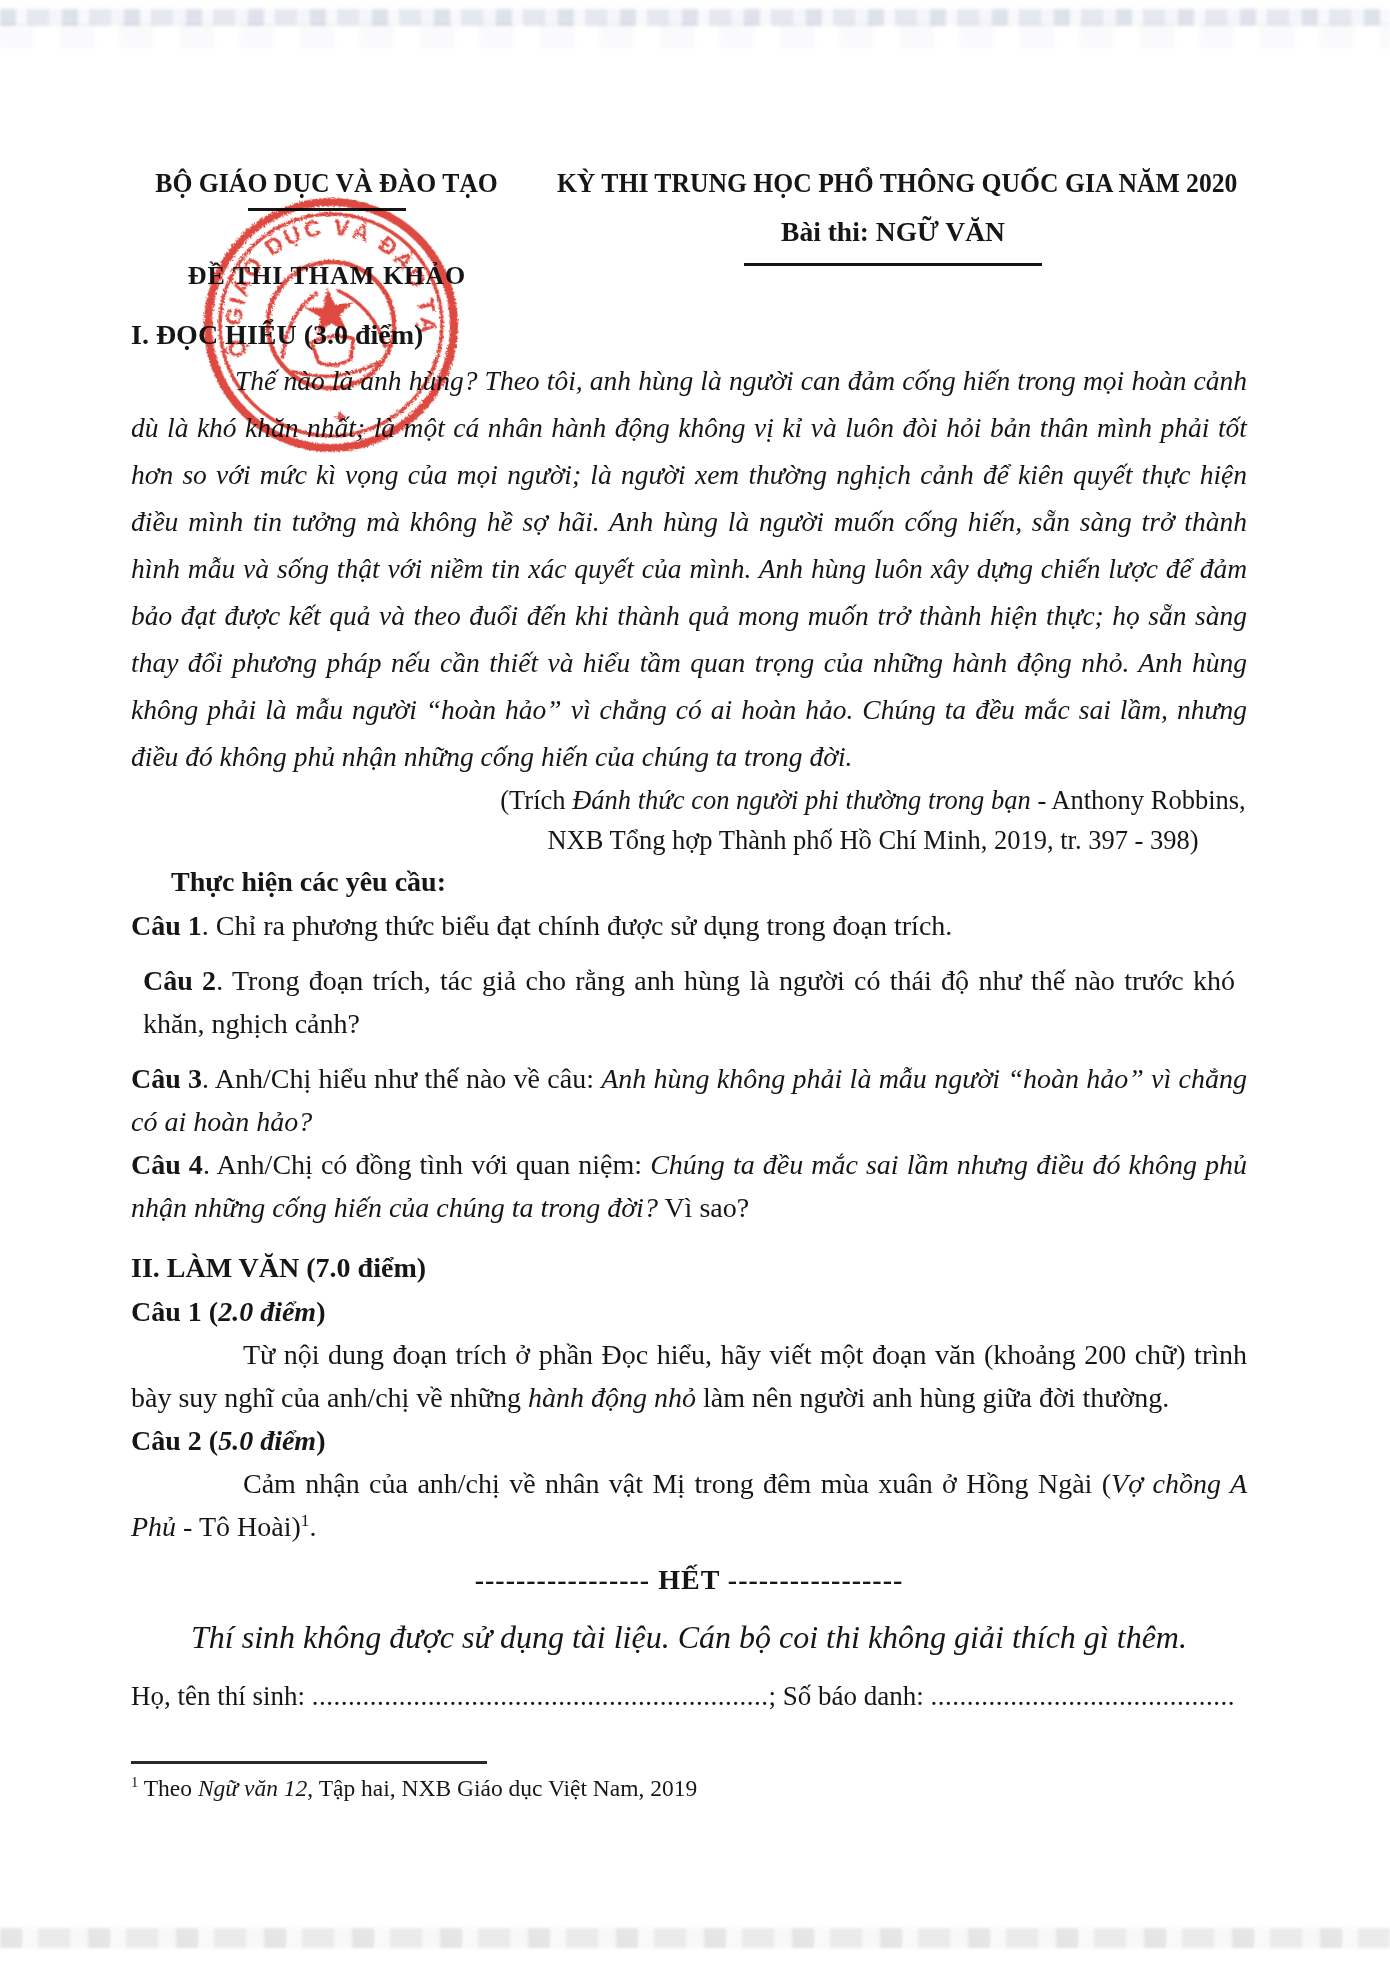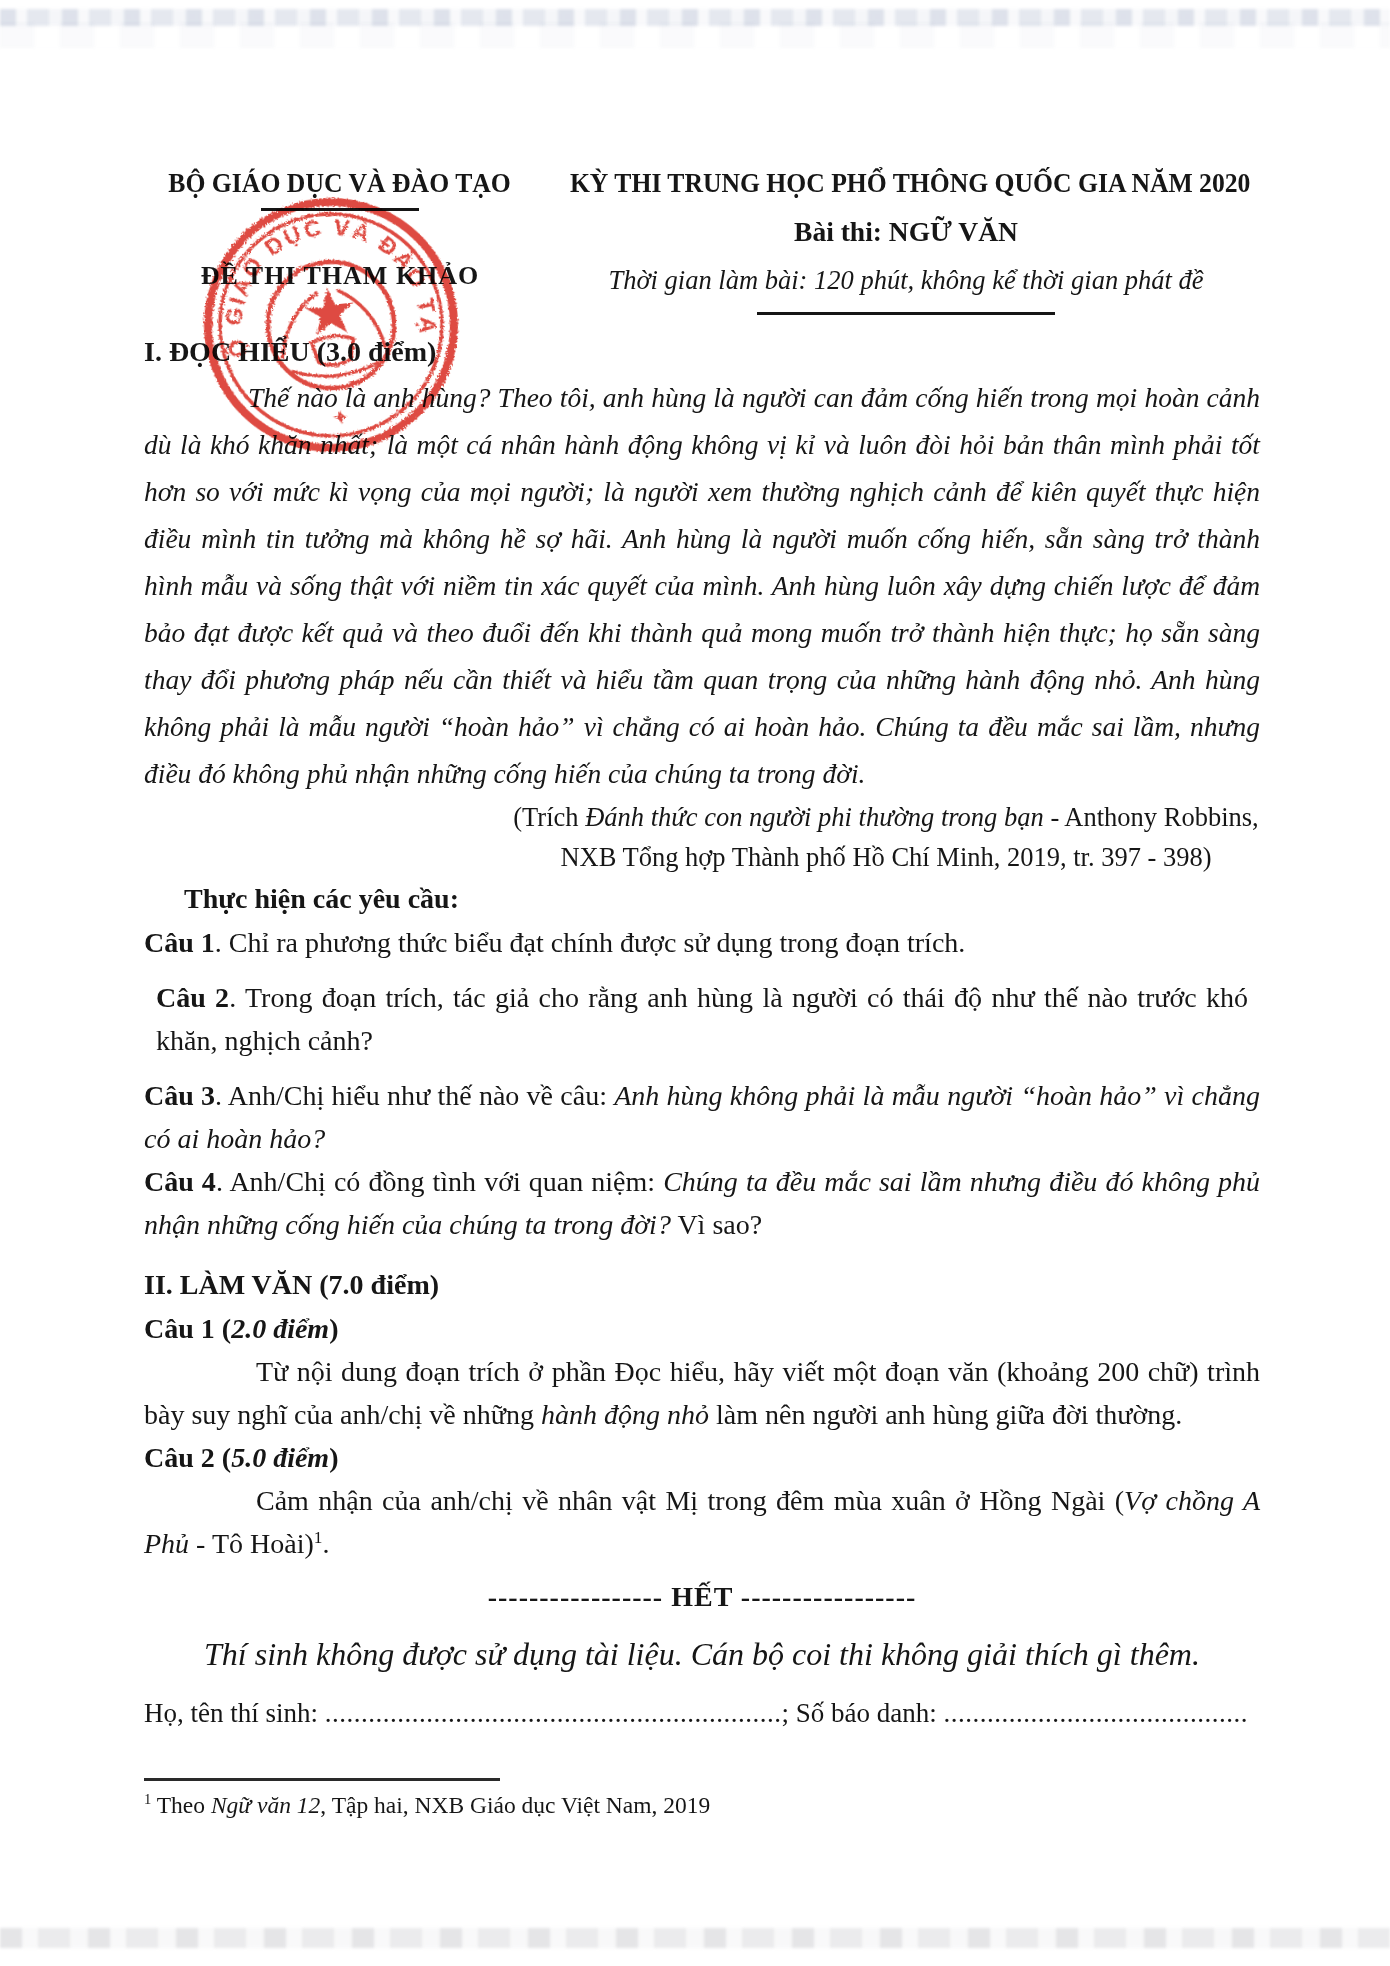--- a/index.html
+++ b/index.html
@@ -18,21 +18,21 @@
   }
   .scan-band.top2 { top:22px; height:26px; opacity:.35;
     background:repeating-linear-gradient(90deg,
       rgba(140,155,185,.14) 0 34px, rgba(140,155,185,.02) 34px 60px); }
   .scan-band.bottom {
     bottom:18px; height:20px;
     background:repeating-linear-gradient(90deg,
       rgba(135,135,145,.22) 0 22px, rgba(135,135,145,.05) 22px 38px,
       rgba(135,135,145,.17) 38px 70px, rgba(135,135,145,.06) 70px 88px);
   }
-  .doc { position:absolute; left:144px; top:160px; width:1116px; font-size:28px; line-height:45px; }
+  .doc { position:absolute; left:131px; top:160px; width:1116px; font-size:28px; line-height:45px; }
 
   
   .hdr { display:flex; justify-content:space-between; align-items:flex-start; }
   .hdr-left { width:392px; text-align:center; }
   .ministry { font-weight:bold; font-size:26.5px; white-space:nowrap; display:inline-block; transform:scaleX(.97); }
   .ministry-rule { width:158px; height:3px; background:#151515; margin:2px auto 0; }
   .exam-label { font-weight:bold; font-size:26px; margin-top:42px; letter-spacing:1px; }
   .hdr-right { width:708px; text-align:center; }
   .exam-title { font-weight:bold; font-size:27px; white-space:nowrap; display:inline-block; transform:scaleX(.95); }
   .subject { font-weight:bold; font-size:27.5px; margin-top:3px; }
@@ -112,21 +112,20 @@
 
     <div class="hdr">
       <div class="hdr-left">
         <span class="ministry">BỘ GIÁO DỤC VÀ ĐÀO TẠO</span>
         <div class="ministry-rule"></div>
         <div class="exam-label">ĐỀ THI THAM KHẢO</div>
       </div>
       <div class="hdr-right">
         <span class="exam-title">KỲ THI TRUNG HỌC PHỔ THÔNG QUỐC GIA NĂM 2020</span>
         <div class="subject">Bài thi: NGỮ VĂN</div>
-        <div class="duration">Thời gian làm bài: 120 phút, không kể thời gian phát đề</div>
         <div class="duration-rule"></div>
       </div>
     </div>
 
     <div class="sec-heading">I. ĐỌC HIỂU (3.0 điểm)</div>
     <p class="passage" style="margin:0">Thế nào là anh hùng? Theo tôi, anh hùng là người can đảm cống hiến trong mọi hoàn cảnh dù là khó khăn nhất; là một cá nhân hành động không vị kỉ và luôn đòi hỏi bản thân mình phải tốt hơn so với mức kì vọng của mọi người; là người xem thường nghịch cảnh để kiên quyết thực hiện điều mình tin tưởng mà không hề sợ hãi. Anh hùng là người muốn cống hiến, sẵn sàng trở thành hình mẫu và sống thật với niềm tin xác quyết của mình. Anh hùng luôn xây dựng chiến lược để đảm bảo đạt được kết quả và theo đuổi đến khi thành quả mong muốn trở thành hiện thực; họ sẵn sàng thay đổi phương pháp nếu cần thiết và hiểu tầm quan trọng của những hành động nhỏ. Anh hùng không phải là mẫu người “hoàn hảo” vì chẳng có ai hoàn hảo. Chúng ta đều mắc sai lầm, nhưng điều đó không phủ nhận những cống hiến của chúng ta trong đời.</p>
 
     <div class="citation">
       <div><span>(Trích </span><span class="book">Đánh thức con người phi thường trong bạn</span><span> - Anthony Robbins,</span></div>
       <div>NXB Tổng hợp Thành phố Hồ Chí Minh, 2019, tr. 397 - 398)</div>

